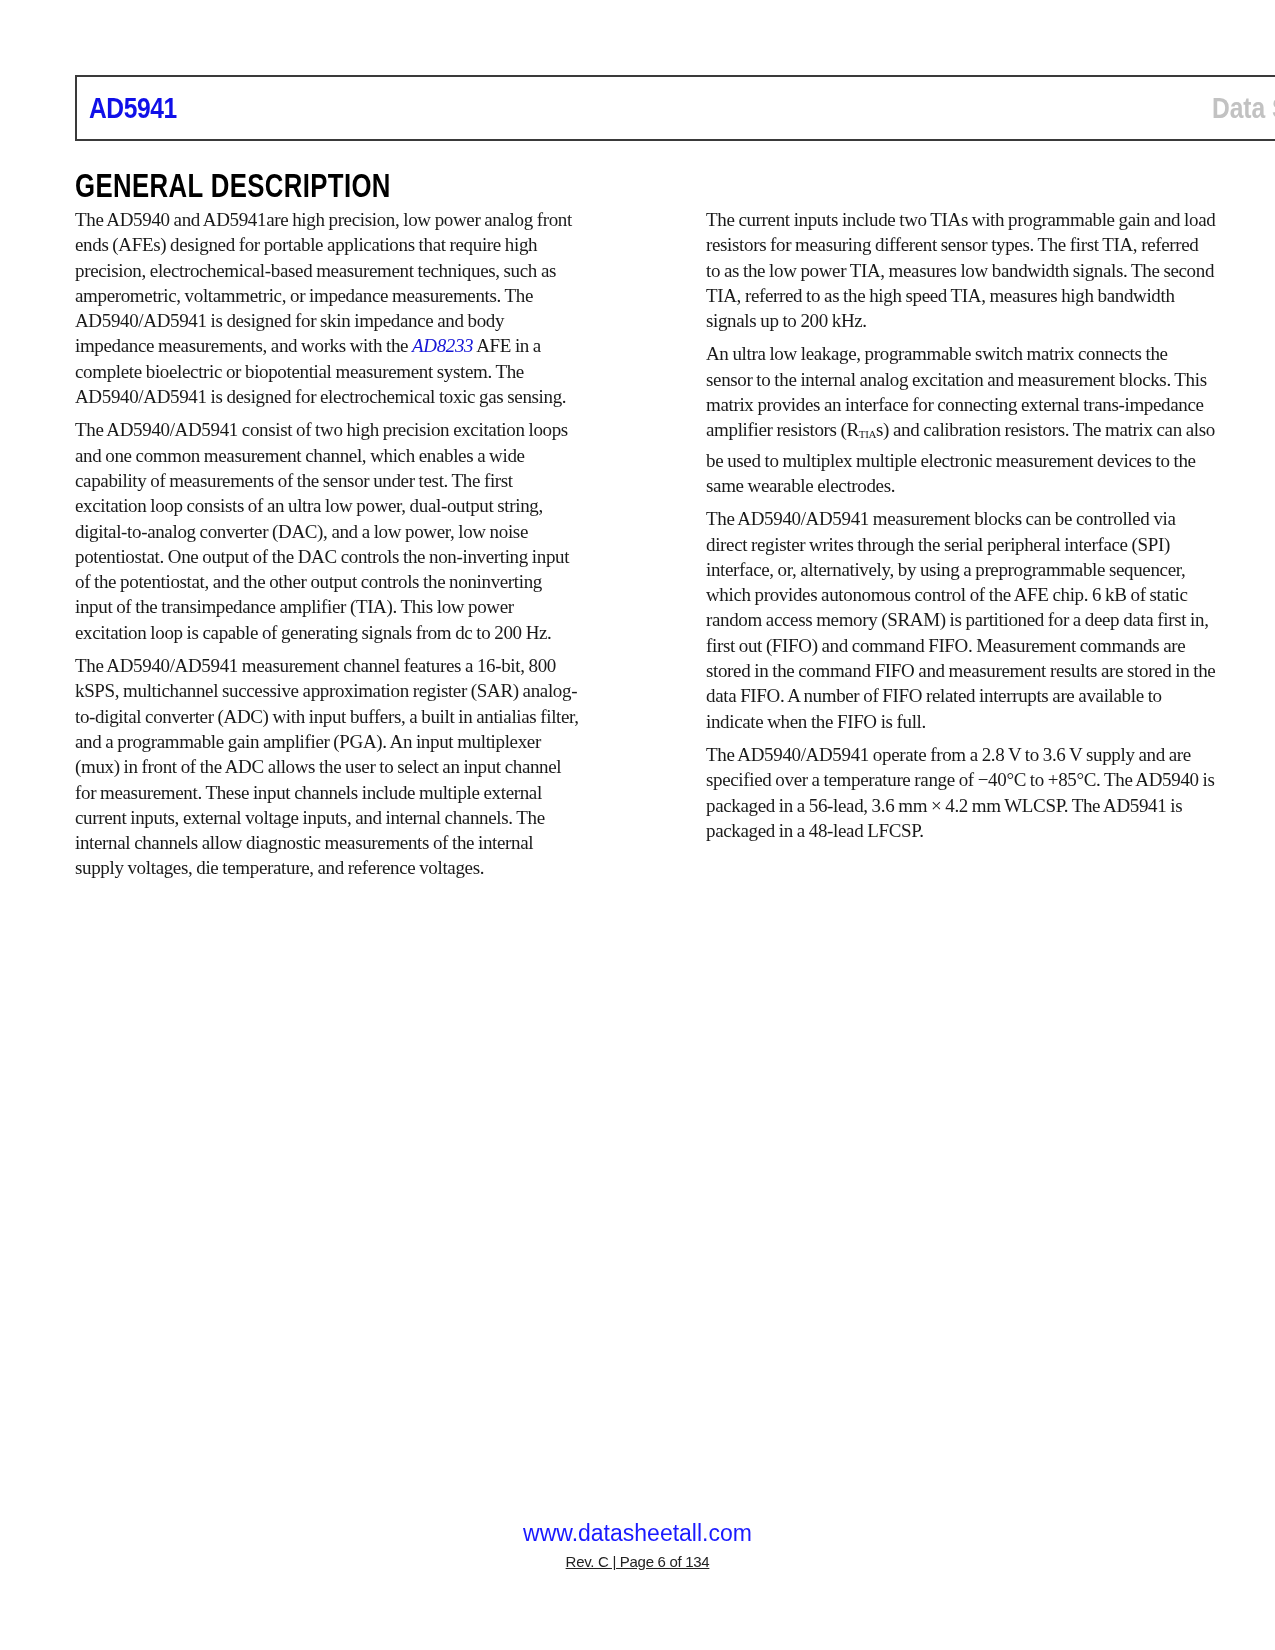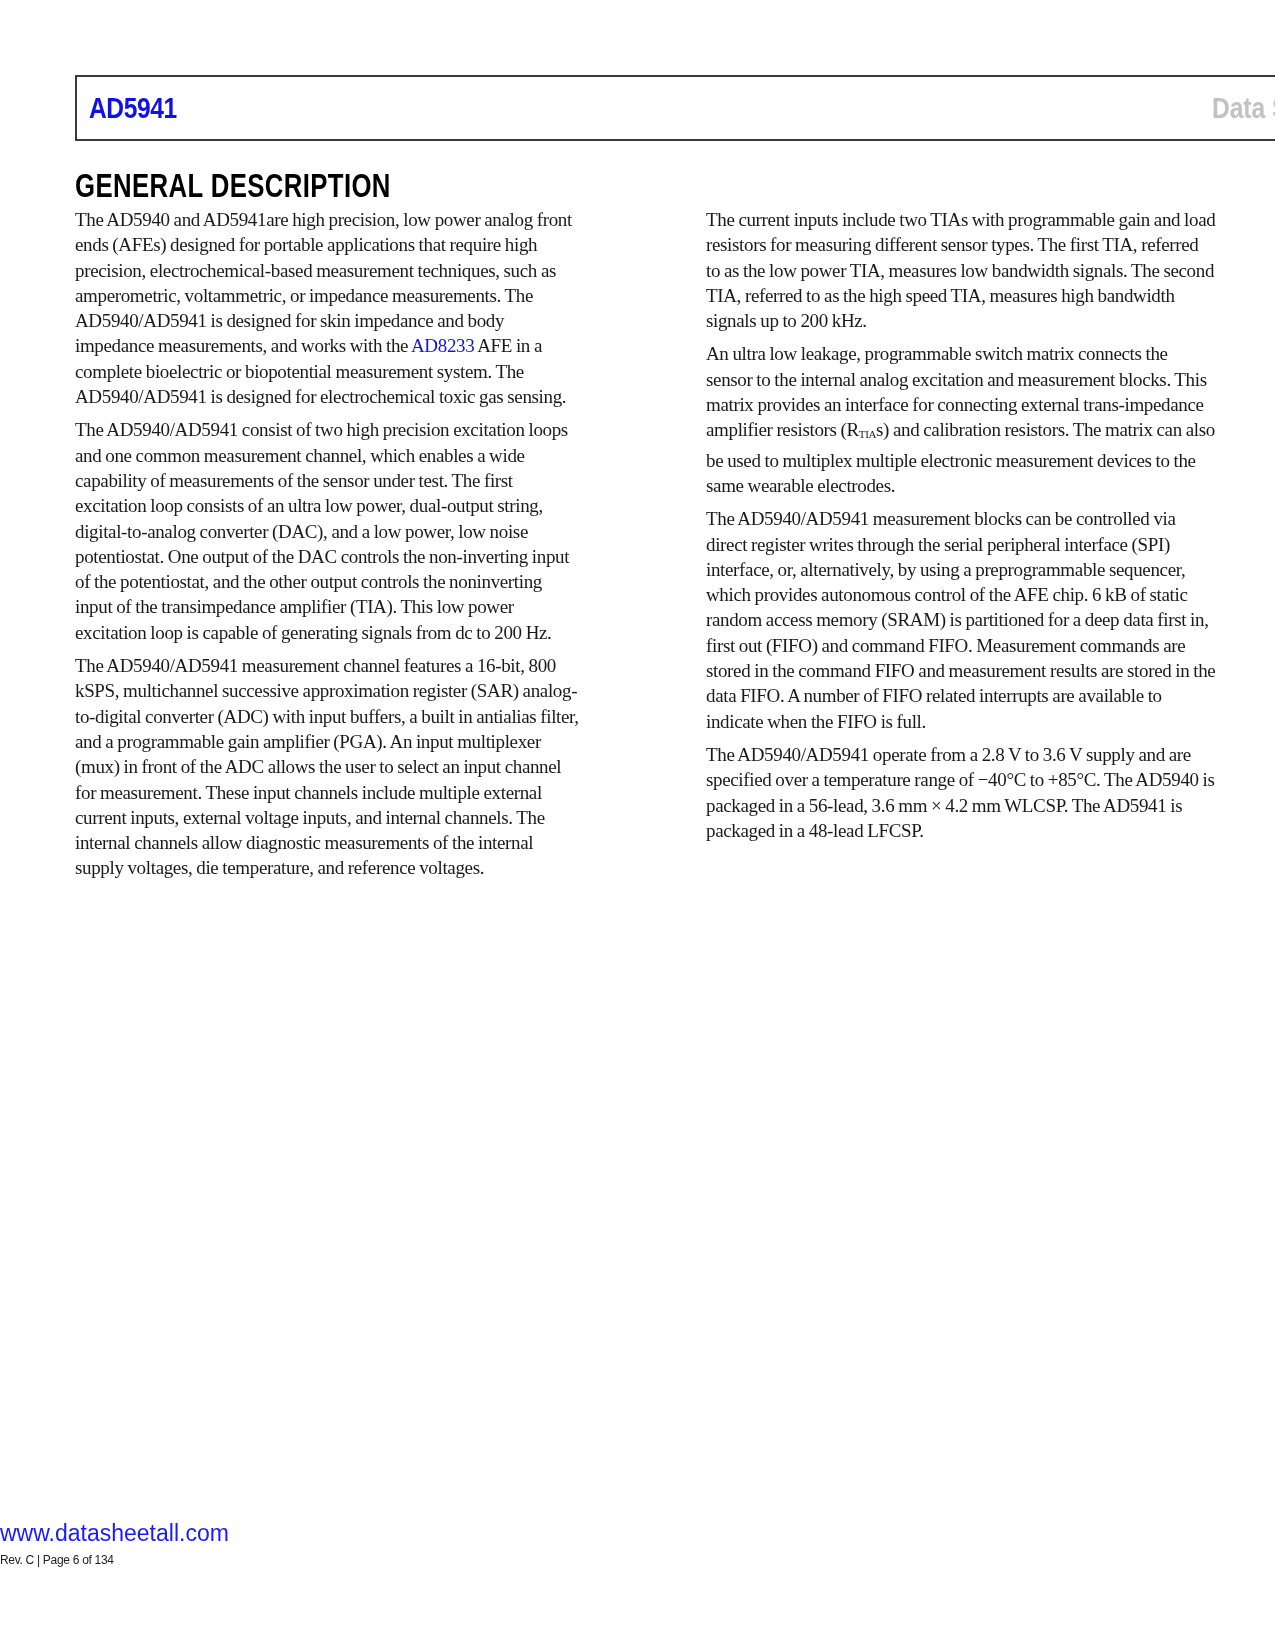--- a/index.html
+++ b/index.html
@@ -74,44 +74,47 @@
       margin: 0 0 8px 0;
       font-size: 19px;
       line-height: 25.3px;
       letter-spacing: -0.35px;
       word-spacing: -0.5px;
       color: #1a1a1a;
     }
     .para a, .inline-link {
       color: #1515d6;
       text-decoration: none;
+      font-style: italic;
     }
     .sub {
       font-size: 11px;
       vertical-align: -2px;
     }
     .footer {
       position: absolute;
       left: 0;
       width: 1275px;
+      text-align: center;
     }
     .footer-url {
       top: 1520px;
       font-family: "Liberation Sans", "DejaVu Sans", sans-serif;
       font-size: 23px;
       color: #1a1aff;
       text-decoration: none;
       display: block;
     }
     .footer-rev {
       top: 1553px;
       font-family: "Liberation Sans", "DejaVu Sans", sans-serif;
-      font-size: 12px;
+      font-size: 15px;
       color: #222;
       letter-spacing: -0.3px;
+      text-decoration: underline;
     }
   </style>
 </head>
 <body>
 
 <div class="header-box">
   <span class="part-number">AD5941</span>
   <span class="doc-type">Data Sheet</span>
 </div>
 

